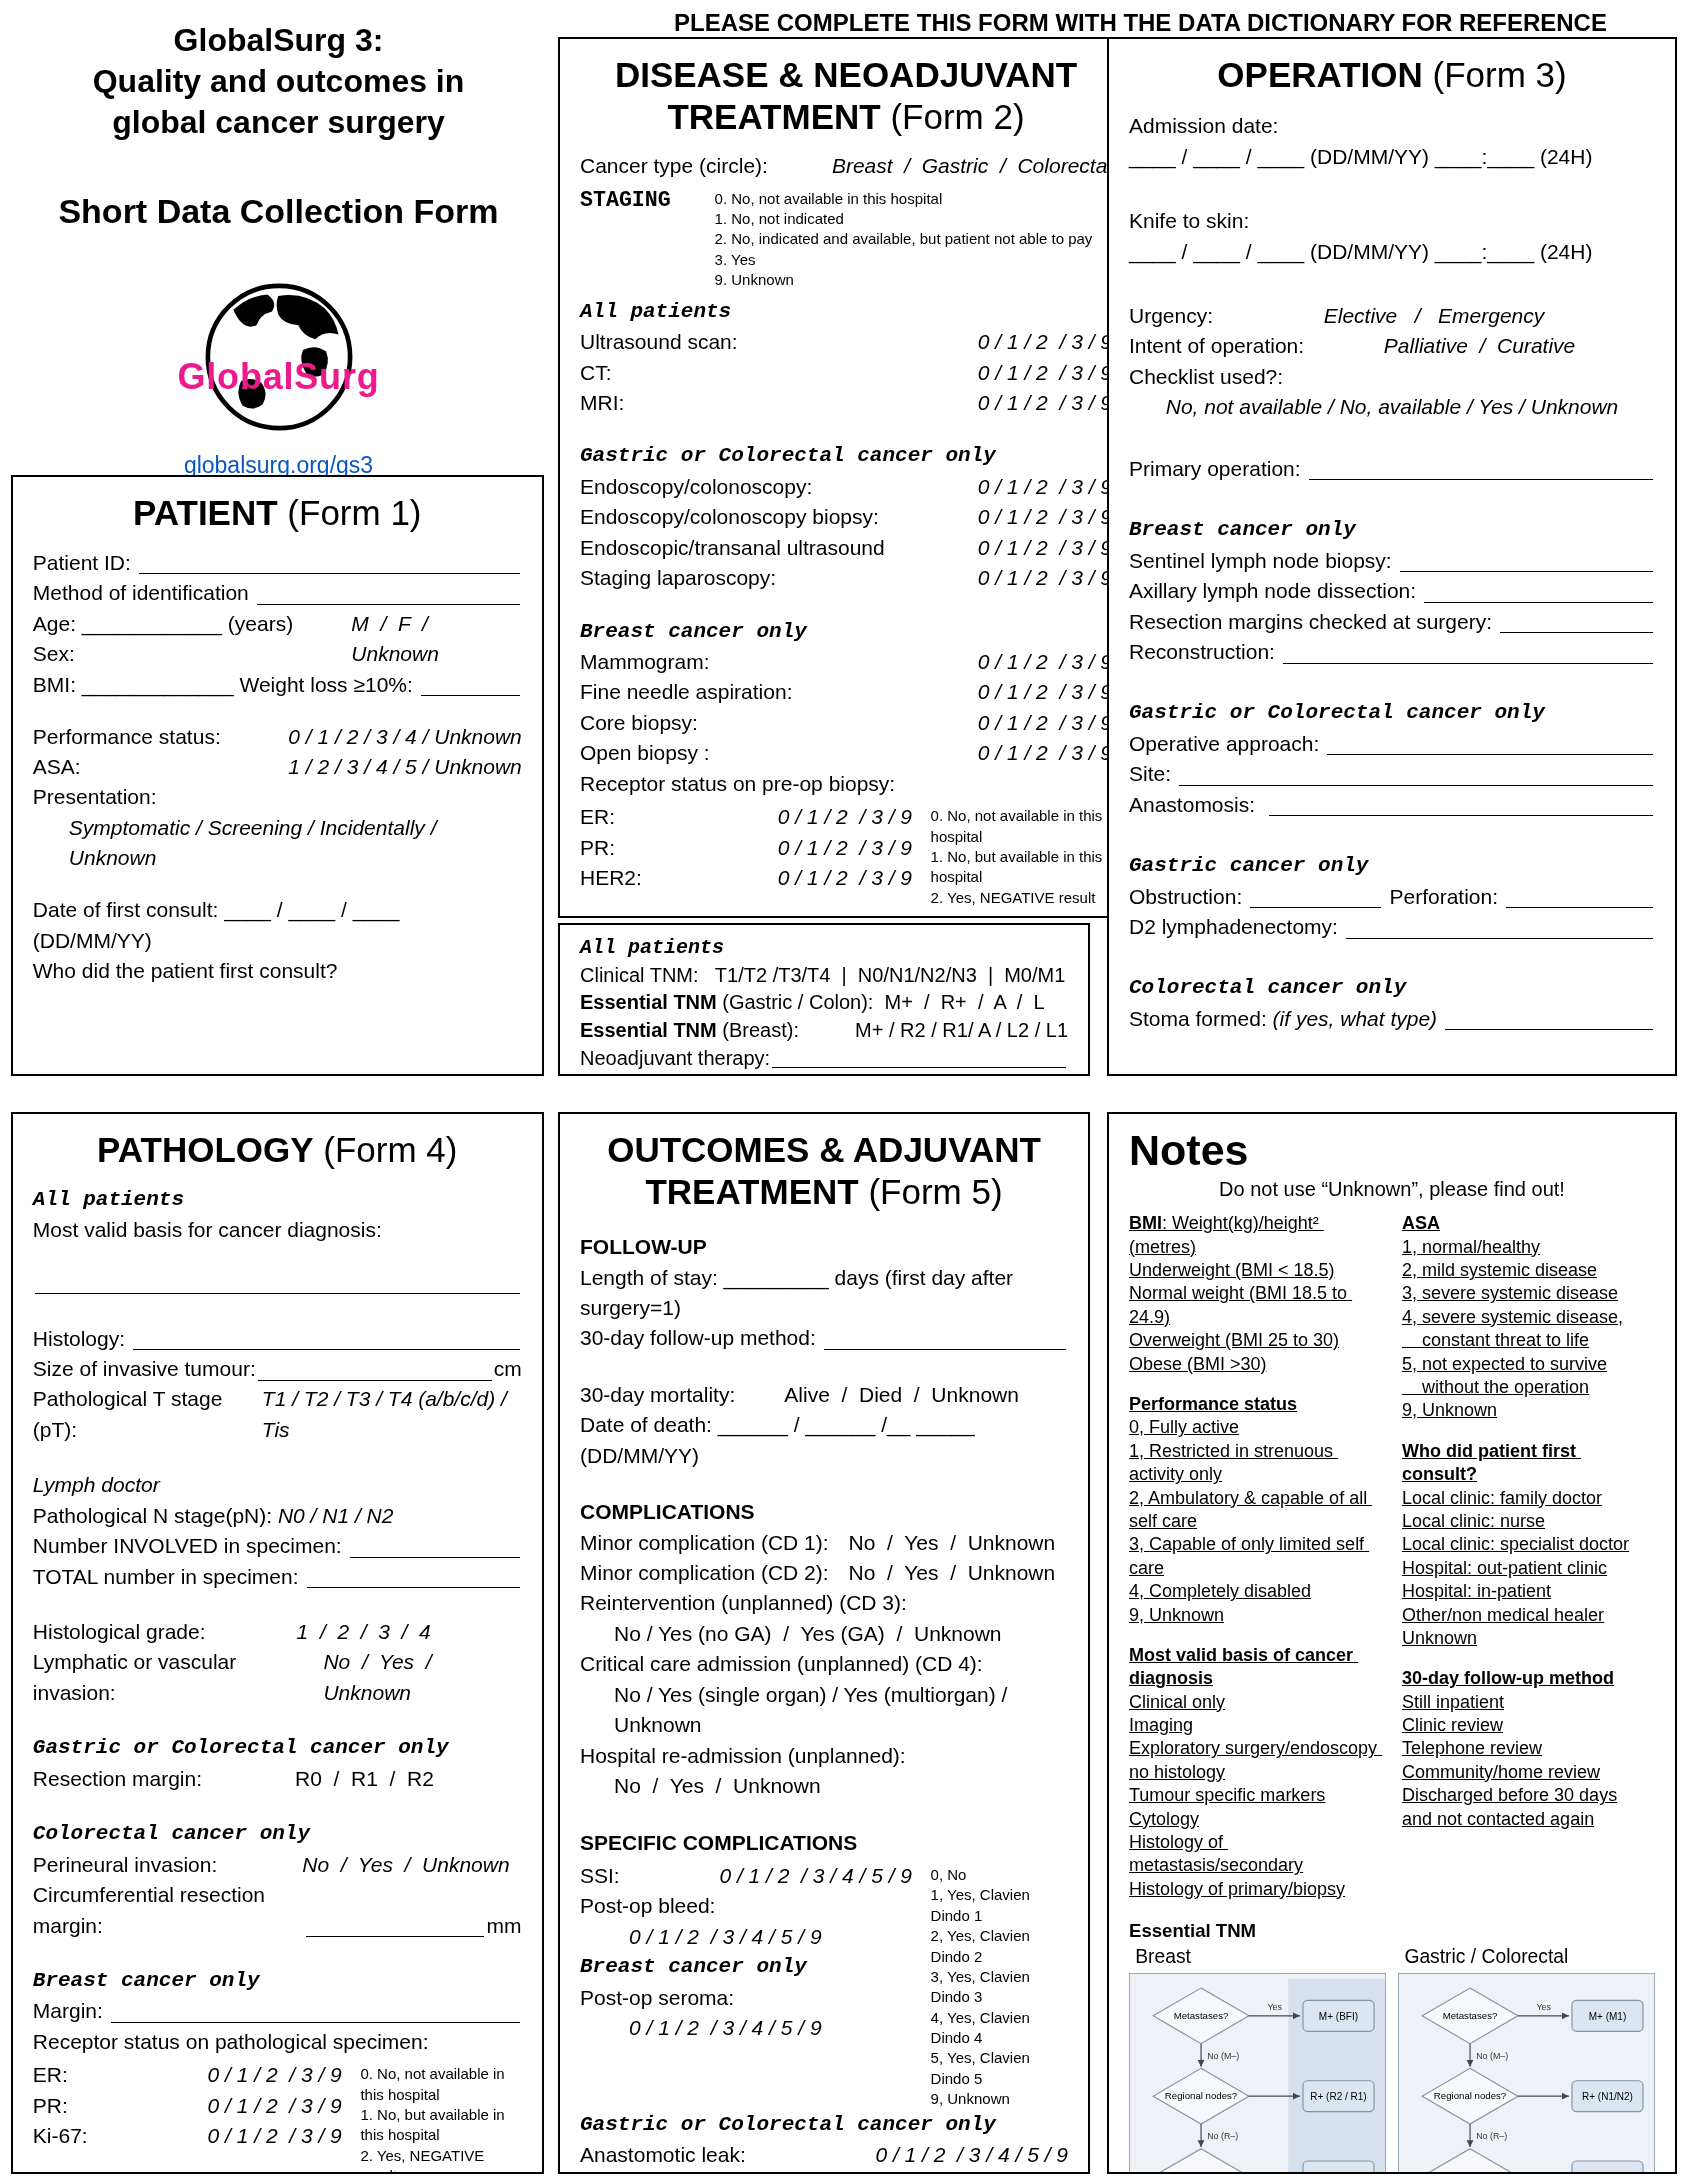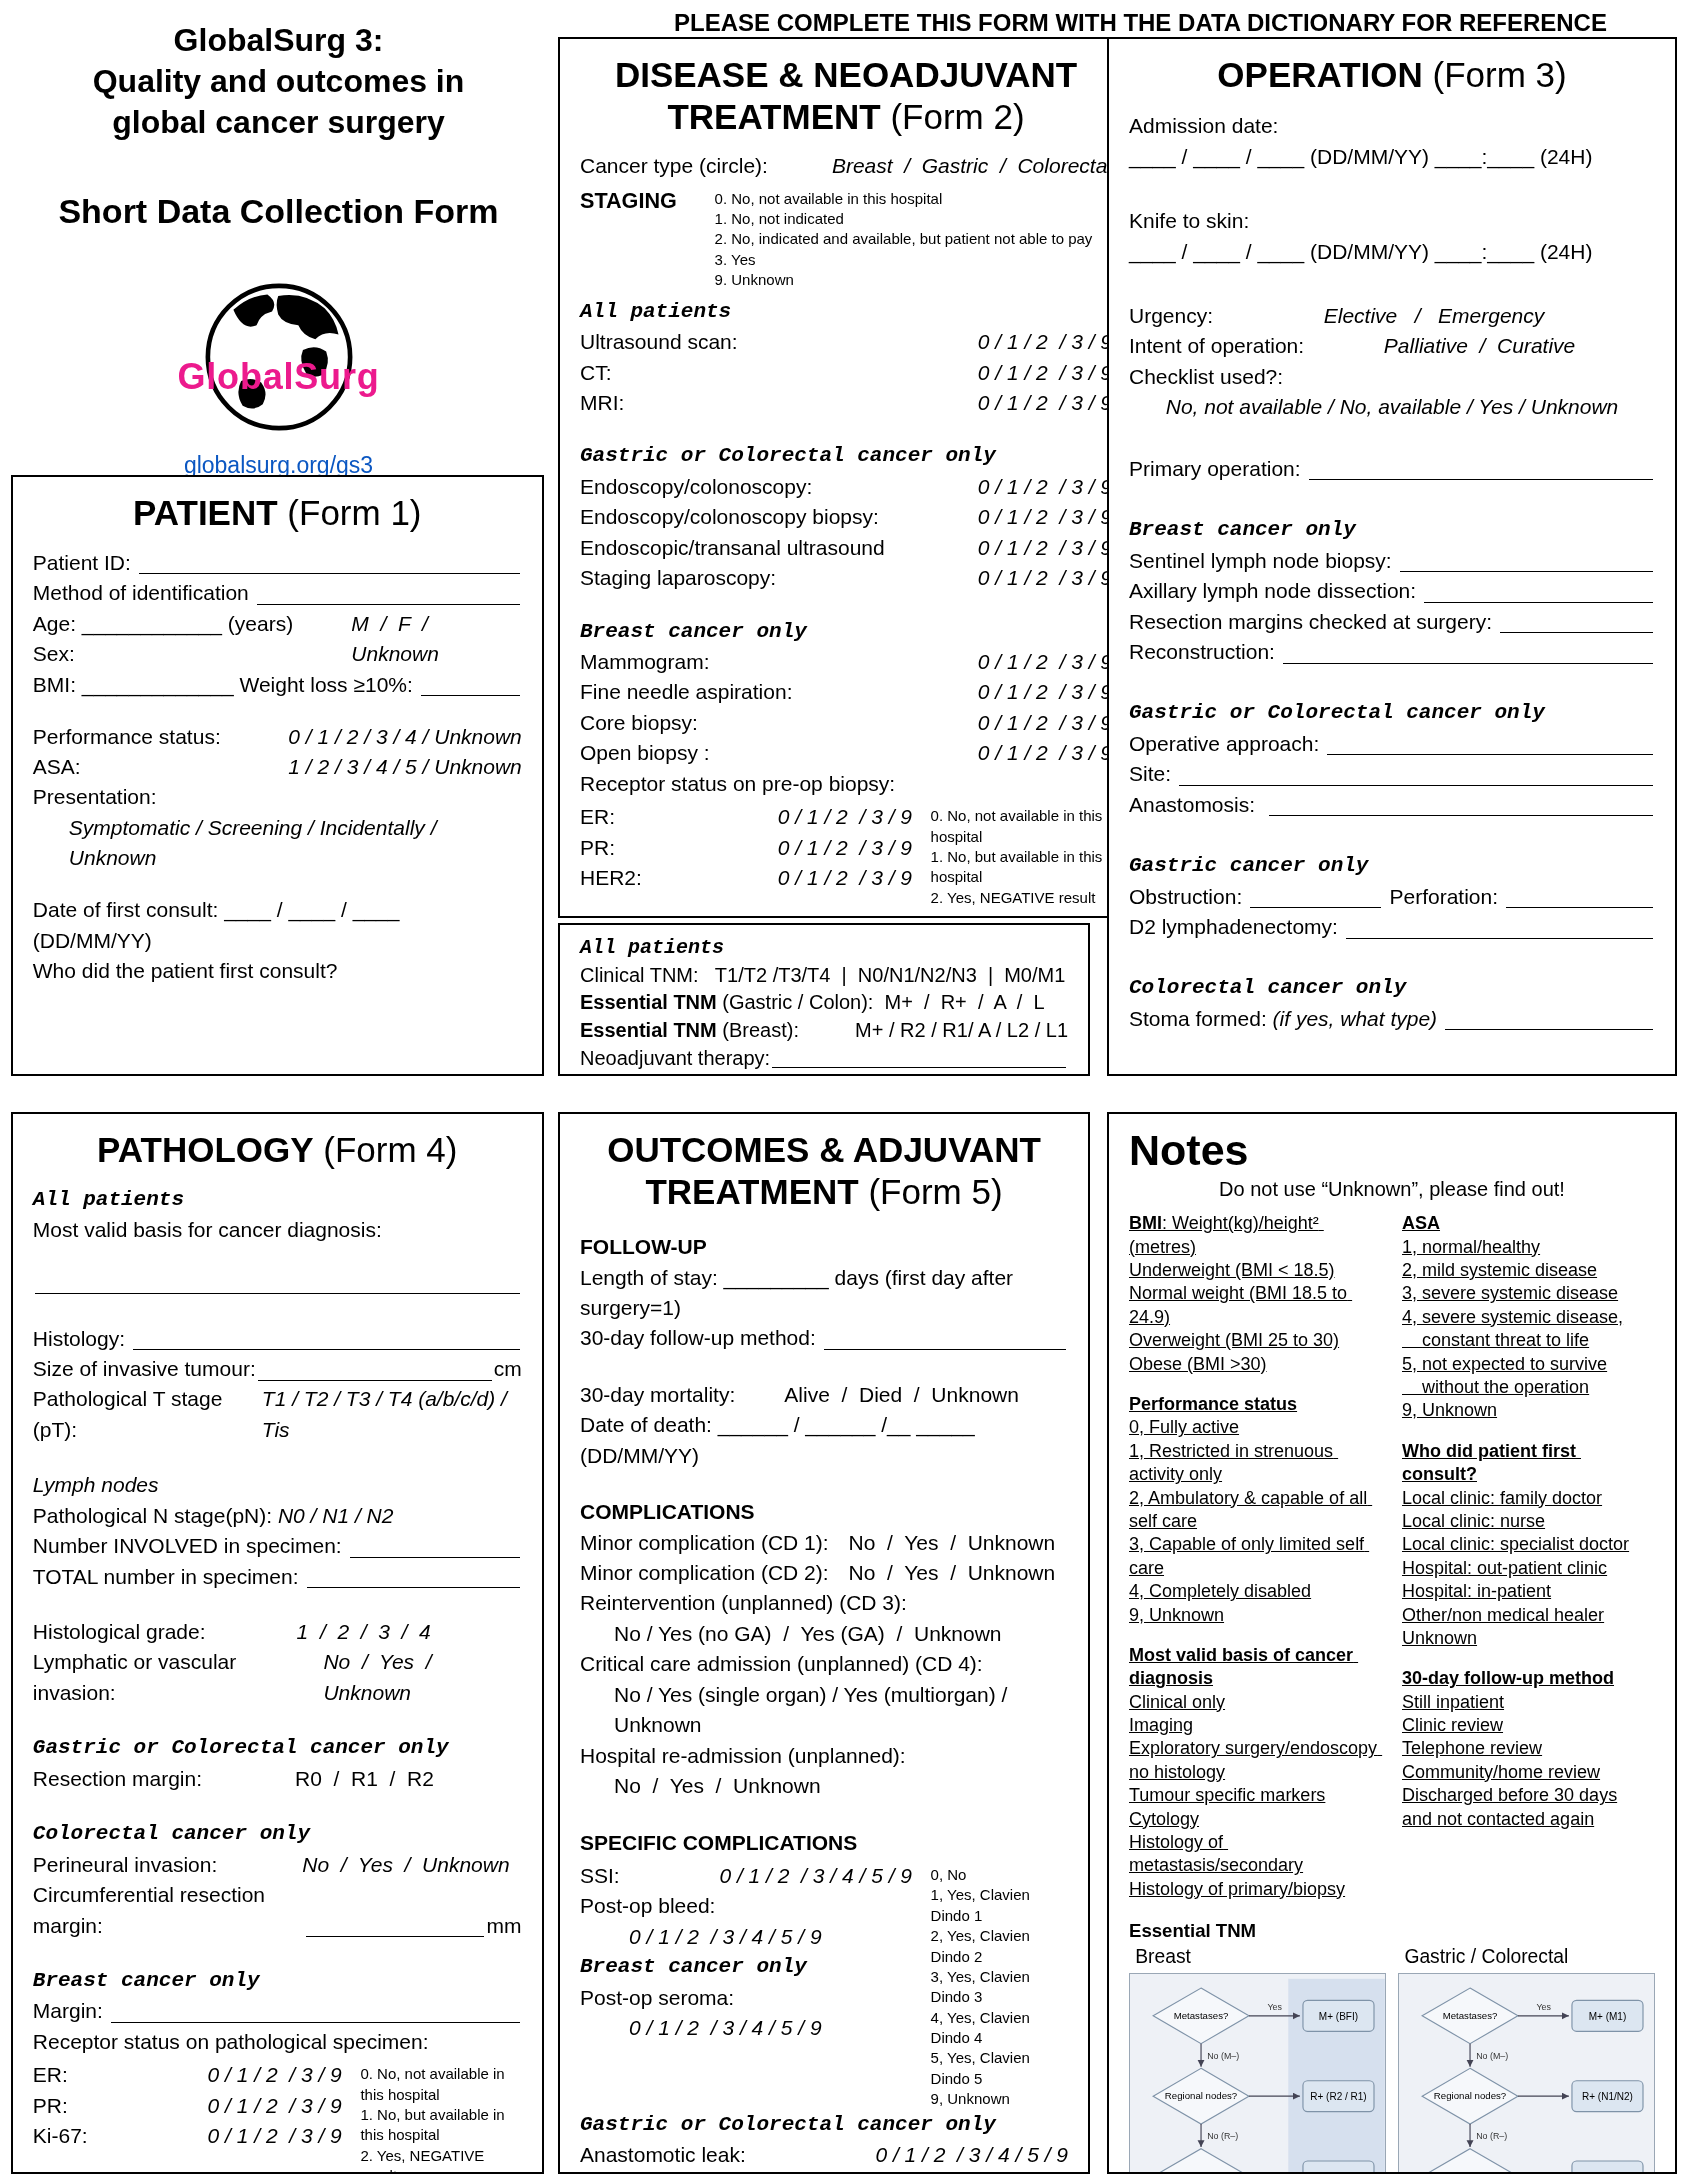--- a/index.html
+++ b/index.html
@@ -122,21 +122,21 @@
   <div class="box-title">
     <span class="bt-b">DISEASE &amp; NEOADJUVANT TREATMENT</span> <span>(Form 2)</span>
   </div>
   <div class="rows">
       <div class="row">
         <span class="seg p">Cancer type (circle):</span>
         <span class="spacer"></span>
         <span class="seg i">Breast  /  Gastric  /  Colorectal</span>
       </div>
       <div class="split">
-        <div class="split-left" style="width: 116px;">
+        <div class="split-left" style="width: 116px; font-family: Liberation Mono, monospace;">
           <div class="row">
             <span class="seg b" style="font-size: 21.6px;">STAGING</span>
           </div>
         </div>
         <div class="split-right" style="margin-left: 18.6px;">
           <div>0. No, not available in this hospital</div>
           <div>1. No, not indicated</div>
           <div>2. No, indicated and available, but patient not able to pay</div>
           <div>3. Yes</div>
           <div>9. Unknown</div>
@@ -380,21 +380,21 @@
       <div class="row">
         <span class="seg p">Size of invasive tumour:</span>
         <span class="fill"></span>
         <span class="seg p">cm</span>
       </div>
       <div class="row">
         <span class="seg p">Pathological T stage (pT): </span>
         <span class="seg i">T1 / T2 / T3 / T4 (a/b/c/d) / Tis</span>
       </div>
       <div class="row" style="margin-top: 25px;">
-        <span class="seg i">Lymph nodes</span>
+        <span class="seg i">Lymph doctor</span>
       </div>
       <div class="row">
         <span class="seg p">Pathological N stage(pN): </span>
         <span class="seg i">N0 / N1 / N2</span>
       </div>
       <div class="row">
         <span class="seg p">Number INVOLVED in specimen: </span>
         <span class="fill"></span>
       </div>
       <div class="row">

